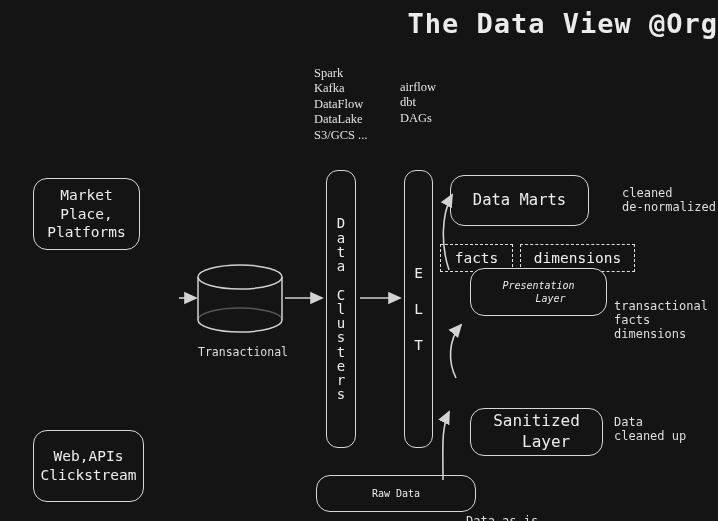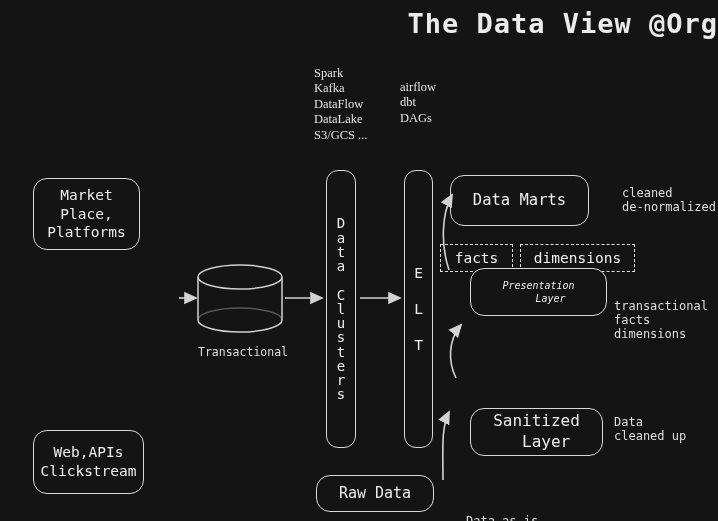--- a/index.html
+++ b/index.html
@@ -110,21 +110,21 @@
 S3/GCS ...</div>
   <div class="stacklist" style="left:400px; top:80px;">airflow
 dbt
 DAGs</div>
 
   <div class="rbox" style="left:33px; top:178px; width:107px; height:72px; font-size:14.5px;">Market
 Place,
 Platforms</div>
 
 
-  <div class="rbox" style="left:33px; top:430px; width:111px; height:64px; font-size:14.5px;">Web,APIs
+  <div class="rbox" style="left:33px; top:430px; width:111px; height:72px; font-size:14.5px;">Web,APIs
 Clickstream</div>
 
 
   <div class="note" style="left:198px; top:345px; font-size:11.5px;">Transactional</div>
 
   <div class="vbox" style="left:326px; top:170px; width:30px; height:278px;">
     <div class="vtext" style="font-size:14px;">D
 a
 t
 a
@@ -158,21 +158,21 @@
     Layer</div>
   <div class="note" style="left:614px; top:299px;">transactional
 facts
 dimensions</div>
 
   <div class="rbox" style="left:470px; top:376px; width:133px; height:48px; font-size:16px;margin-top:32px;">Sanitized
   Layer</div>
   <div class="note" style="left:614px; top:383px;margin-top:32px;">Data
 cleaned up</div>
 
-  <div class="rbox" style="left:316px; top:475px; width:118px; height:37px; font-size:15px;">Raw Data</div>
+  <div class="rbox" style="left:316px; top:475px; width:160px; height:37px; font-size:10px;">Raw Data</div>
   <div class="note" style="left:466px; top:514px;">Data as-is</div>
 
   <svg class="overlay" viewBox="0 0 718 521">
     <defs>
       <marker id="ah" markerWidth="9" markerHeight="9" refX="7.4" refY="4.5" orient="auto">
         <path d="M0,0.6 L8.6,4.5 L0,8.4 Z" fill="#d2d2d2"></path>
       </marker>
     </defs>
 
     <g stroke="#d0d0d0" stroke-width="1.5" fill="none">

